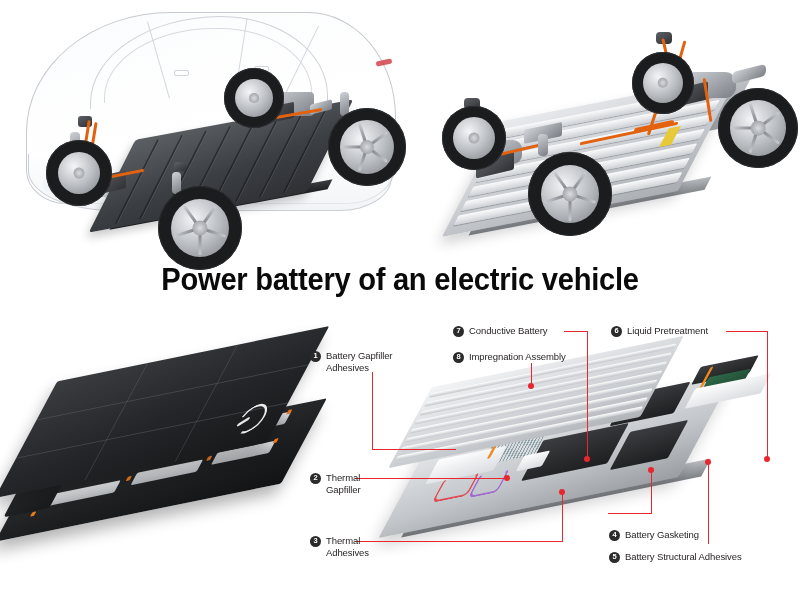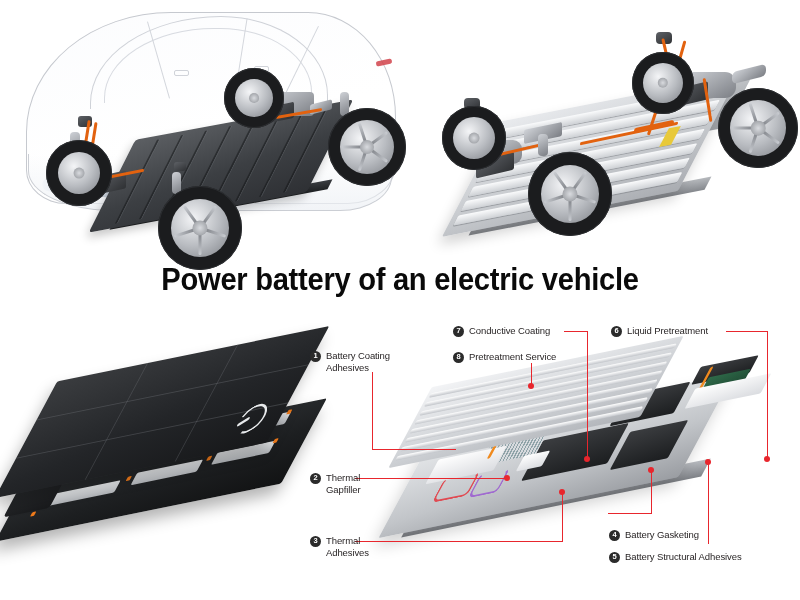--- a/index.html
+++ b/index.html
@@ -487,21 +487,21 @@
 
   <div class="leader lh" style="left:564px;top:331px;width:24px;"></div>
   <div class="leader lv" style="left:587px;top:331px;height:128px;"></div>
   <div class="dot" style="left:584px;top:456px;"></div>
 
   <div class="leader lv" style="left:531px;top:363px;height:22px;"></div>
   <div class="dot" style="left:528px;top:383px;"></div>
 
   <div class="lbl" style="left:310px;top:350px;width:88px;">
     <span class="bullet">1</span>
-    <span>Battery Coating
+    <span>Battery Gapfiller
 Adhesives</span>
   </div>
 
   <div class="lbl" style="left:310px;top:472px;width:70px;">
     <span class="bullet">2</span>
     <span>Thermal
 Gapfiller</span>
   </div>
 
   <div class="lbl" style="left:310px;top:535px;width:70px;">
@@ -520,21 +520,21 @@
     <span>Battery Structural Adhesives</span>
   </div>
 
   <div class="lbl" style="left:611px;top:325px;">
     <span class="bullet">6</span>
     <span>Liquid Pretreatment</span>
   </div>
 
   <div class="lbl" style="left:453px;top:325px;">
     <span class="bullet">7</span>
-    <span>Conductive Coating</span>
+    <span>Conductive Battery</span>
   </div>
 
   <div class="lbl" style="left:453px;top:351px;">
     <span class="bullet">8</span>
-    <span>Pretreatment Service</span>
+    <span>Impregnation Assembly</span>
   </div>
 
 </div>
 
 </body></html>

